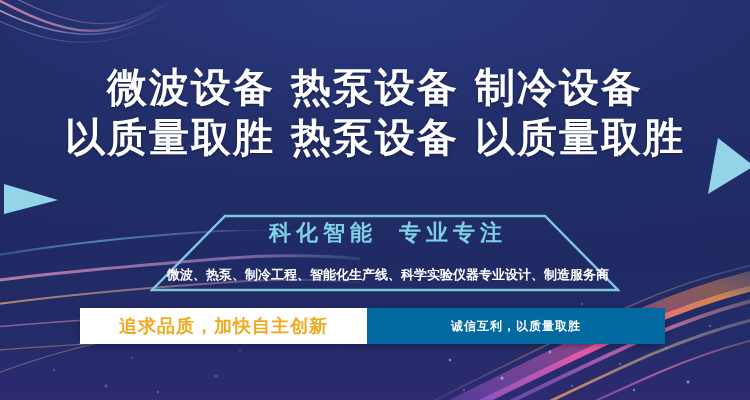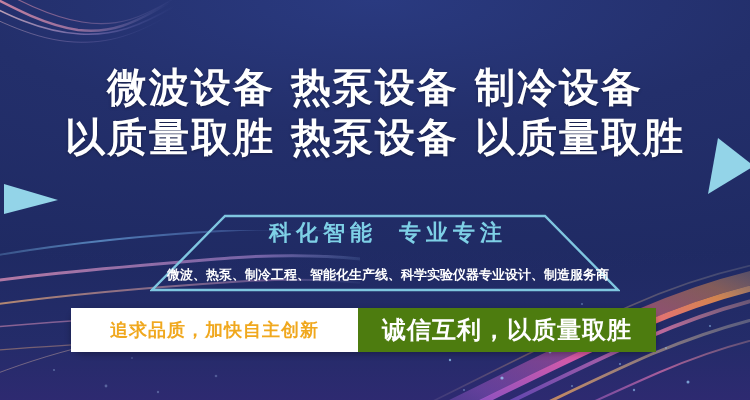--- a/index.html
+++ b/index.html
@@ -143,48 +143,48 @@
     font-size: 13px;
     line-height: 18px;
     font-weight: 700;
     letter-spacing: 0px;
     white-space: nowrap;
   }
 
   
   .slogan-bar {
     position: absolute;
-    left: 71px;
+    left: 80px;
     top: 308px;
     width: 585px;
-    height: 44px;
+    height: 36px;
     display: flex;
     box-shadow: 0 2px 6px rgba(0,0,0,.30);
     border-radius: 13px;
   }
   .slogan-left {
     flex: 0 0 287px;
     background: #ffffff;
     color: #f0a81e;
     display: flex;
     align-items: center;
     justify-content: center;
     font-size: 18px;
     font-weight: 700;
     letter-spacing: 1px;
     white-space: nowrap;
   }
   .slogan-right {
     flex: 1 1 auto;
-    background: #4d7c0f;
+    background: #0369a1;
     color: #ffffff;
     display: flex;
     align-items: center;
     justify-content: center;
-    font-size: 24px;
+    font-size: 12px;
     font-weight: 700;
     letter-spacing: 1px;
     white-space: nowrap;
   }
 </style>
 </head>
 <body>
 
 <div id="banner">
 

